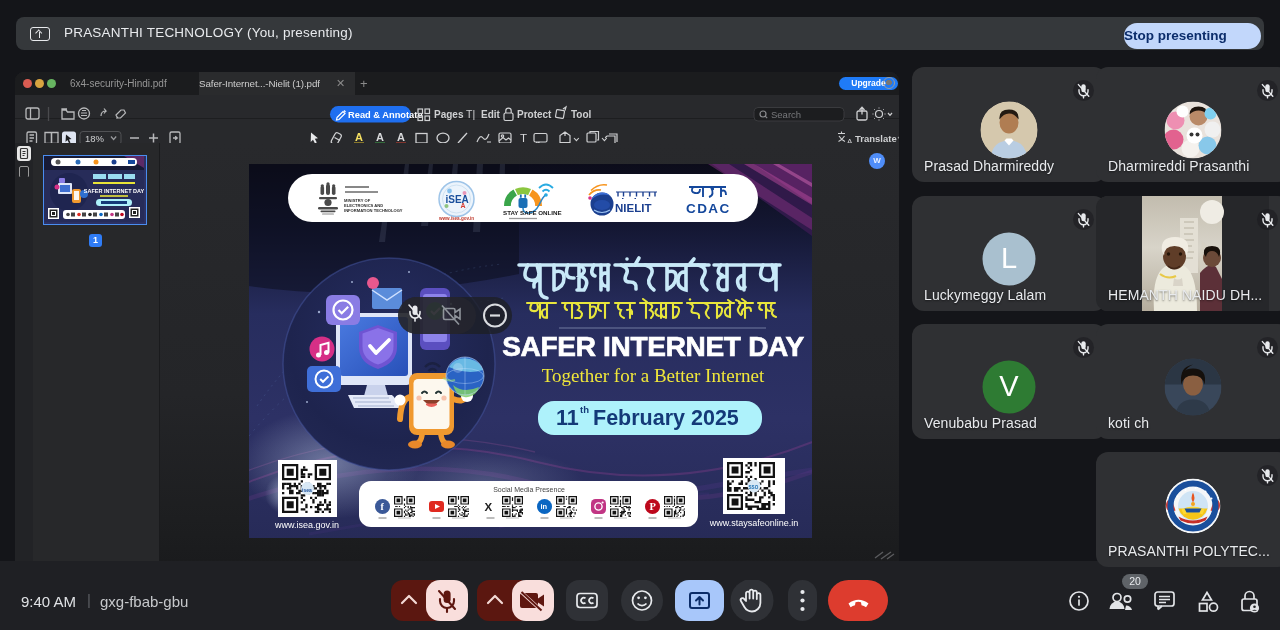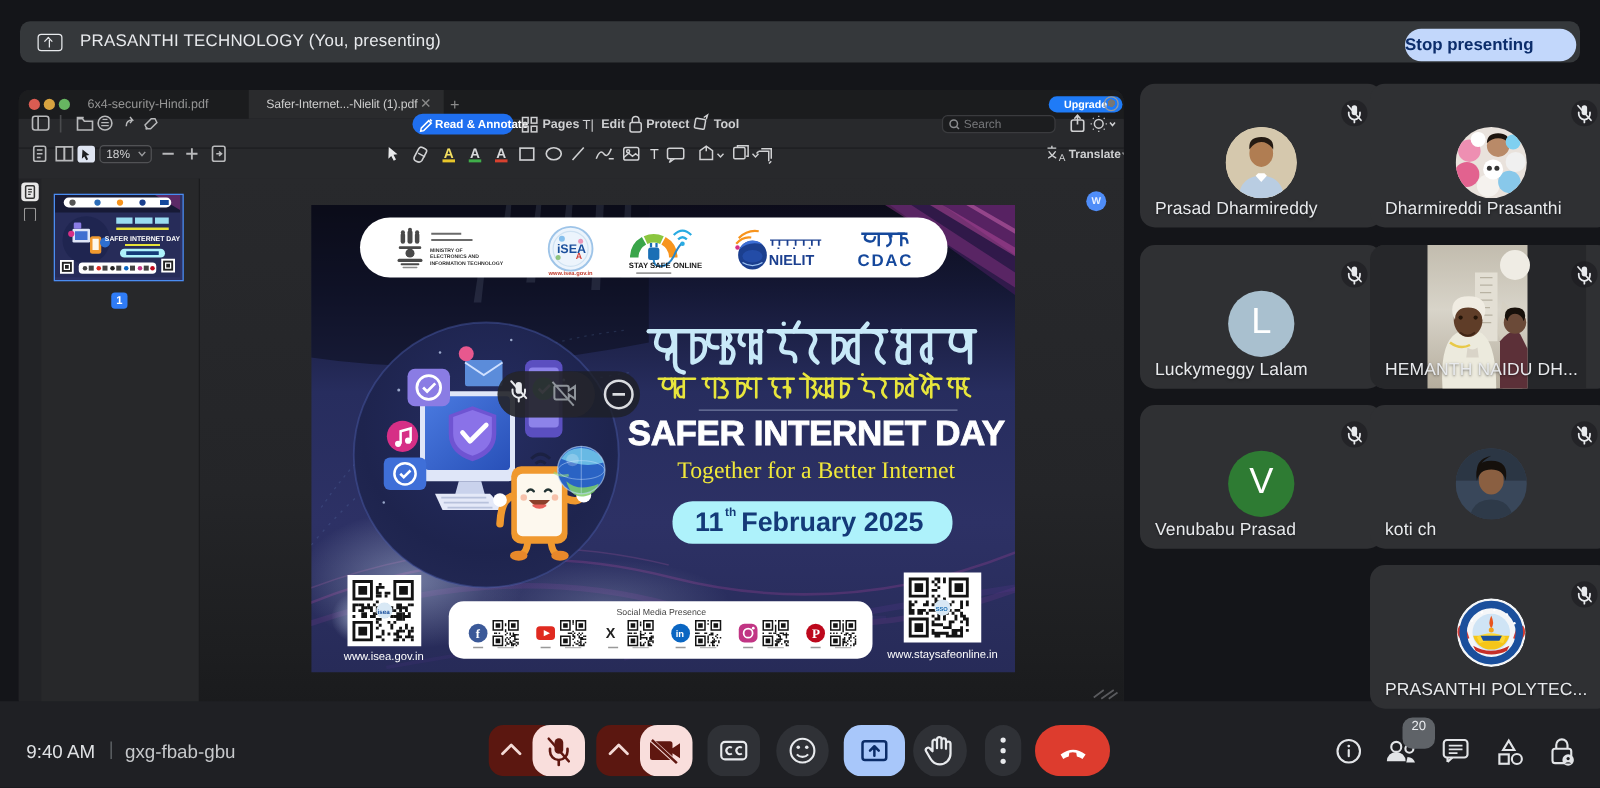--- a/index.html
+++ b/index.html
@@ -9,21 +9,21 @@
 #topbar{left:16px;top:17px;width:1248px;height:33px;border-radius:8px;background:#35383b}
 #topbar .ticon{left:14px;top:10px;width:20px;height:14px;border:1.6px solid #e8eaed;border-radius:3px}
 #topbar .ticon:after{content:"";position:absolute;left:5.2px;top:1.5px;border:solid #e8eaed;border-width:0 1.6px 1.6px 0;padding:2.2px;transform:rotate(-135deg)}
 #topbar .ticon:before{content:"";position:absolute;left:7.6px;top:4px;width:1.6px;height:6px;background:#e8eaed}
 #topbar .ttext{left:48px;top:8px;font-size:13.5px;color:#e8eaed;letter-spacing:.2px}
 #stoppill{left:1108px;top:6px;width:137px;height:26px;border-radius:13px;background:#c2d7fb;color:#0c2d6b;font-size:13.5px;font-weight:bold;line-height:26px}
 
 #win{left:15px;top:72px;width:884px;height:490px;background:#242528;border-radius:9px 9px 2px 2px}
 #tabbar{left:0;top:0;width:884px;height:23px;background:#1b1c1e;border-radius:9px 9px 0 0;box-shadow:0 1px 0 #161719}
 .tl{width:9px;height:9px;border-radius:50%;top:7px}
-#tab2{left:184px;top:0;width:156px;height:23px;background:#2a2b2d;color:#cdcdcd;font-size:9.8px;letter-spacing:-0.1px;line-height:23px;padding-left:14px}
+#tab2{left:184px;top:0;width:156px;height:23px;background:#2a2b2d;color:#cdcdcd;font-size:9.8px;letter-spacing:-0.1px;line-height:23px;}
 #tab2 .x{position:absolute;right:8px;top:6px;width:11px;height:11px;color:#8a8a8a;font-size:11px;line-height:11px}
 #tab1t{left:55px;top:6px;font-size:10px;color:#969696}
 #plus{left:345px;top:4px;color:#8a8a8a;font-size:13px}
 #upgr{left:824px;top:5px;width:59px;height:13px;background:#1f7bf7;border-radius:7px;color:#fff;font-size:8.5px;font-weight:bold;text-align:center;line-height:13px}
 #gicon{left:868px;top:5px;width:12px;height:12px;border-radius:50%;border:1.5px solid #9a9a9a;background:radial-gradient(circle at 50% 45%,#777 0 3px,transparent 3px)}
 #tb1{left:0;top:23px;width:884px;height:23px;background:#28292c}
 #tb2{left:0;top:46px;width:884px;height:25px;background:#28292c;border-top:1px solid #1d1e20}
 
 #sidebar{left:0;top:71px;width:18px;height:419px;background:#222326}
 #thumbp{left:18px;top:71px;width:127px;height:419px;background:#27282a;border-right:1px solid #1a1b1d}
@@ -43,21 +43,21 @@
 
 .tile{width:194px;height:115px;border-radius:12px;background:#2f3033;overflow:hidden;z-index:5}
 .tname{position:absolute;left:12px;bottom:8px;font-size:14px;color:#e8eaed;letter-spacing:.1px;text-shadow:0 1px 2px rgba(0,0,0,.5);white-space:nowrap}
 .micoff{position:absolute;right:12px;top:13px;width:21px;height:21px;border-radius:50%;background:rgba(25,26,29,.55)}
 .avatar{position:absolute;left:50%;top:63px;transform:translate(-50%,-50%);border-radius:50%;overflow:hidden}
 
 #botbar{left:0;top:561px;width:1280px;height:69px;background:#1f2024;z-index:1}
 #btime{left:21px;top:32px;font-size:15px;color:#dfe1e4}
 #bsep{left:87px;top:30px;font-size:15px;color:#5c5f63}
 #bcode{left:100px;top:32px;font-size:15px;color:#c6c8cb}
-#badge20{left:1122px;top:574px;width:26px;height:25px;border-radius:8px;background:#5f6368;color:#e8eaed;font-size:10.5px;text-align:center;line-height:15px;z-index:6}
+#badge20{left:1122px;top:574px;width:26px;height:15px;border-radius:8px;background:#5f6368;color:#e8eaed;font-size:10.5px;text-align:center;line-height:15px;z-index:6}
 </style></head>
 <body>
 <div id="stage">
   <div id="topbar" class="abs">
     <div class="ticon abs"></div>
     <div class="ttext abs">PRASANTHI TECHNOLOGY (You, presenting)</div>
     <div id="stoppill" class="abs">Stop presenting</div>
   </div>
 
   <div id="win" class="abs">
@@ -66,21 +66,21 @@
       <div class="tl abs" style="left:20px;background:#d8a440"></div>
       <div class="tl abs" style="left:32px;background:#67b561"></div>
       <div id="tab1t" class="abs">6x4-security-Hindi.pdf</div>
       <div id="tab2" class="abs">Safer-Internet...-Nielit (1).pdf<span class="x">✕</span></div>
       <div id="plus" class="abs">+</div>
       <div id="upgr" class="abs">Upgrade</div>
       <div id="gicon" class="abs"></div>
     </div>
     <div id="tb1" class="abs"></div>
     <div id="tb2" class="abs"></div>
-    <div id="tbicons" class="abs" style="left:0;top:16px;width:968px;height:48px"><svg width="884" height="48" viewBox="0 0 884 48" font-family="Liberation Sans,sans-serif">
+    <div id="tbicons" class="abs" style="left:0;top:31px;width:968px;height:48px"><svg width="884" height="48" viewBox="0 0 884 48" font-family="Liberation Sans,sans-serif">
           <g stroke="#b8b9bb" stroke-width="1.3" fill="none">
             <rect x="11" y="5" width="13" height="11" rx="2"></rect>
             <path d="M15.5 5 v11"></path>
             <path d="M33.5 4 v14" stroke="#4a4b4e"></path>
             <path d="M47 7 h4 l1.5 2 h6.5 v7 h-12z M47 9 v-3 h5"></path>
             <circle cx="69" cy="10.5" r="5.5"></circle>
             <path d="M66 10 h6 M66 12.5 h6 M67 7.5 h4" stroke-width="1"></path>
             <path d="M86 13 q0 -5 5 -5 l-2 -2.5 m2 2.5 l-2 2.5" stroke-width="1.2"></path>
             <path d="M101 12 l5 -5 3 0 1.5 3 -5 5 -3 0z M103 14 l-1.5 1.5" stroke-width="1.2"></path>
           </g>

